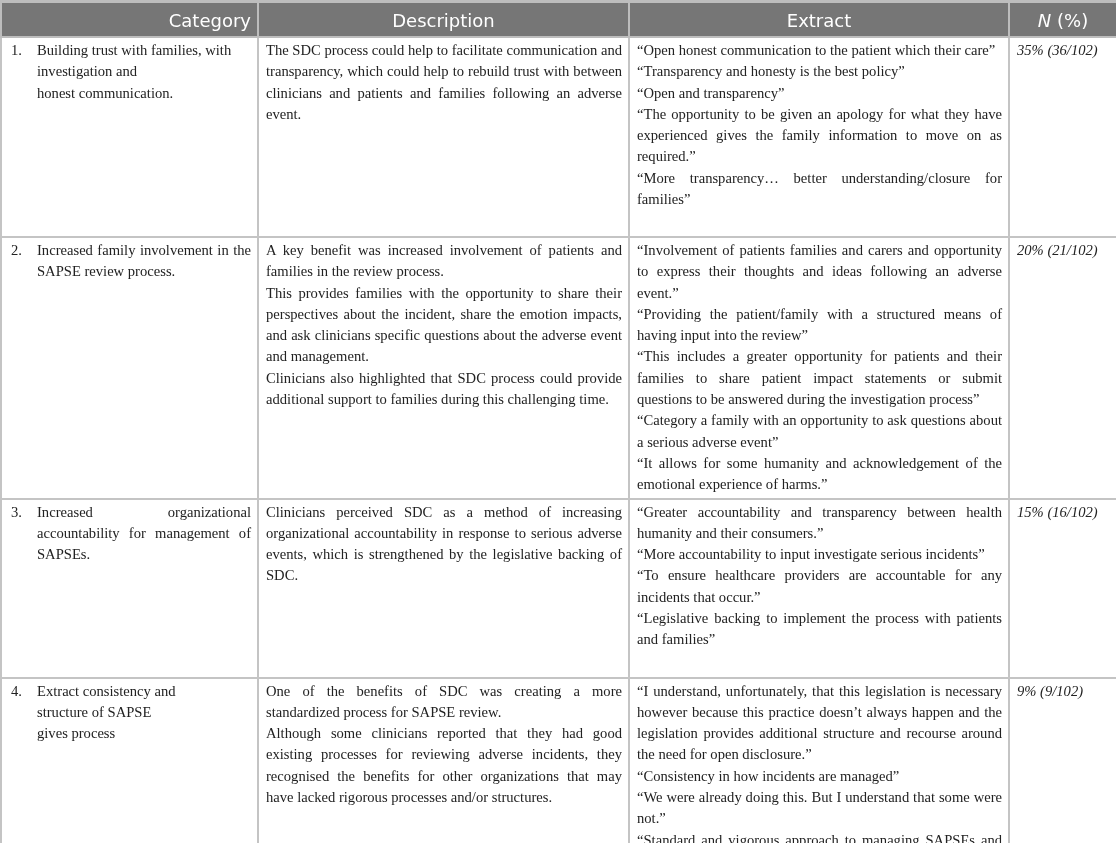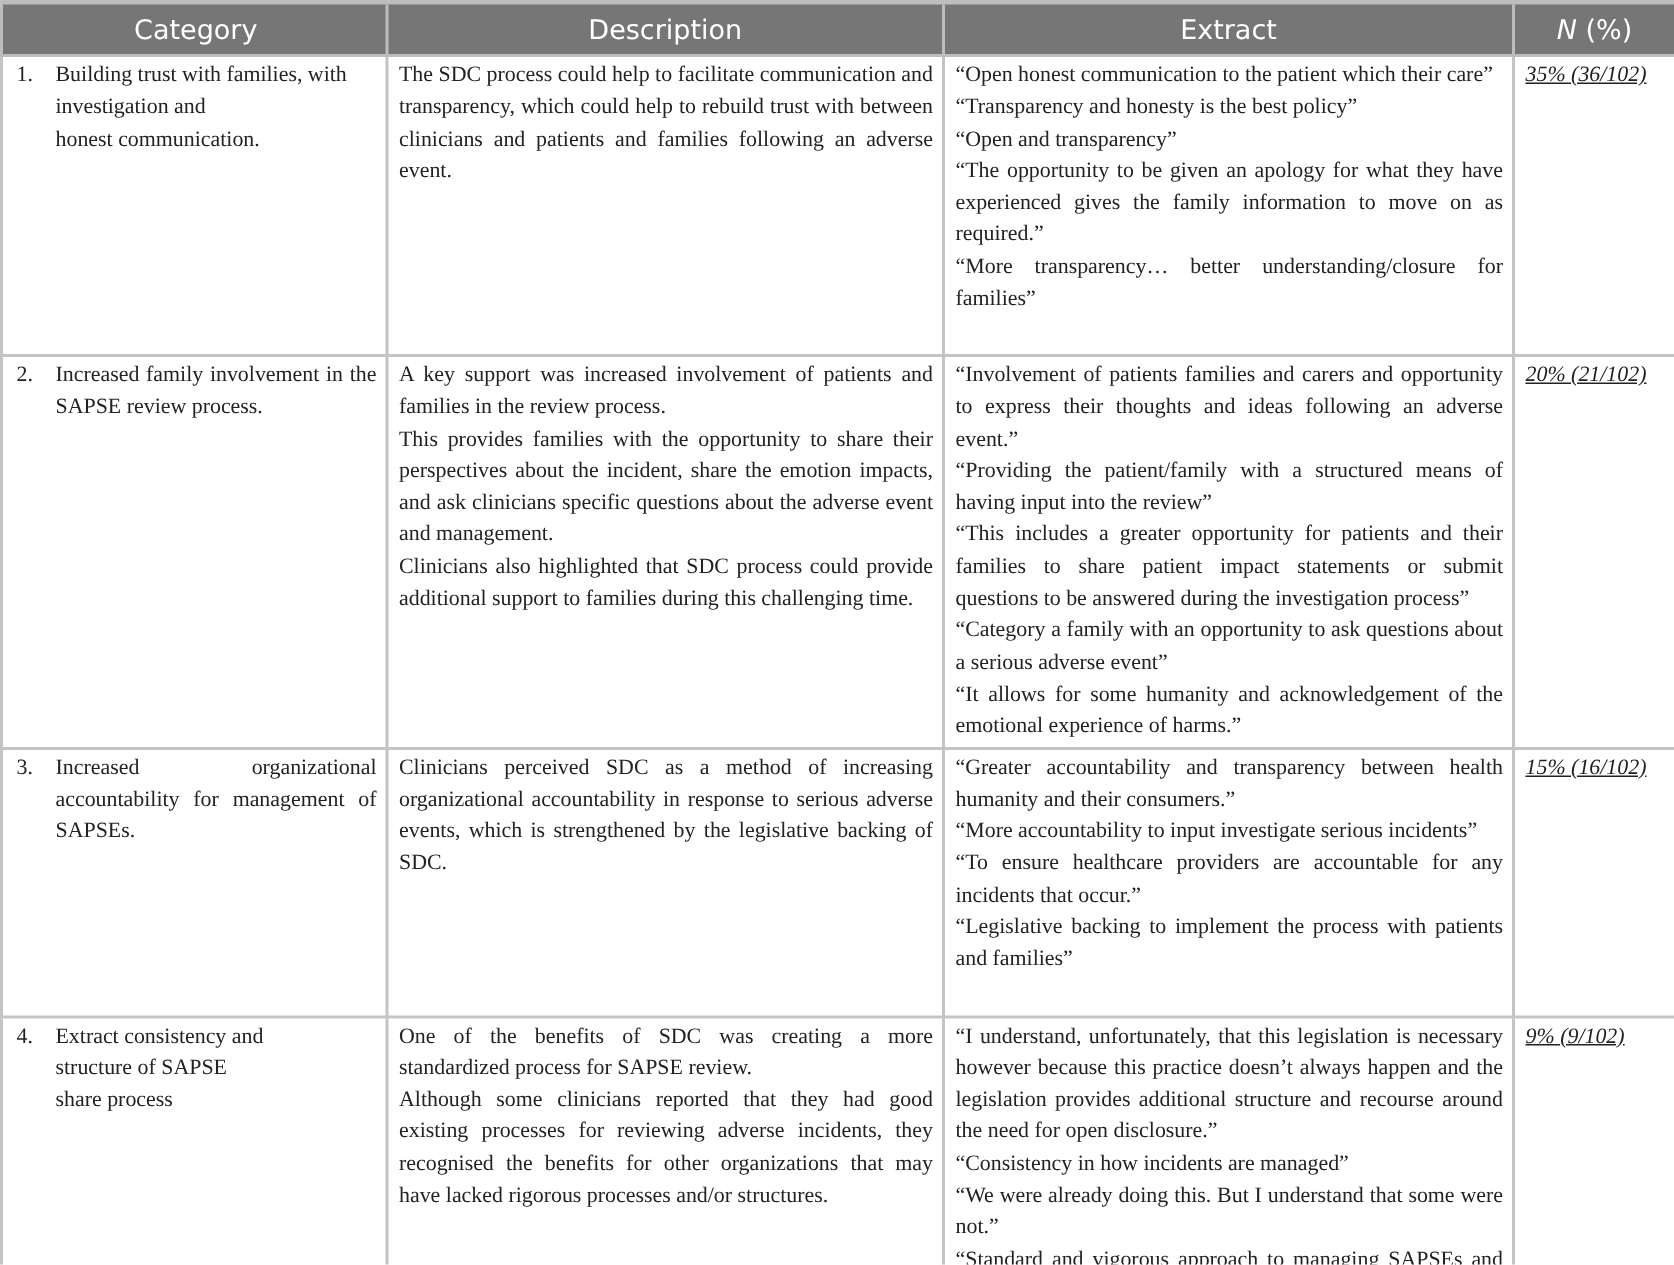--- a/index.html
+++ b/index.html
@@ -32,21 +32,21 @@
       font-family: "DejaVu Sans", "Liberation Sans", sans-serif;
       font-weight: normal;
       font-size: 18px;
       height: 33px;
       padding: 0 6px;
       border: 2px solid #bdbdbd;
       border-top: 3px solid #bdbdbd;
       vertical-align: bottom;
       line-height: 30px;
     }
-    table.benefits th.h-cat { text-align: center; padding-left: 8px; }
+    table.benefits th.h-cat { text-align: right; padding-left: 8px; }
     table.benefits th.h-desc,
     table.benefits th.h-ext,
     table.benefits th.h-n { text-align: center; }
     table.benefits th .ital { font-style: italic; }
 
     table.benefits td {
       border: 2px solid #c4c4c4;
       vertical-align: top;
       padding: 2px 6px 2px 7px;
       text-align: justify;
@@ -69,21 +69,20 @@
       flex: 1;
       text-align: justify;
     }
     .line { display: block; }
     td.n-cell {
       font-style: italic;
       text-align: center;
       white-space: nowrap;
       padding-left: 4px;
       padding-right: 4px;
-      text-decoration: underline;
     }
   </style>
 </head>
 <body>
 
 <table class="benefits">
   <colgroup>
     <col class="c-cat">
       <col class="c-desc">
       <col class="c-ext">
@@ -126,21 +125,21 @@
     <tr class="r2">
       <td>
         <div class="cat-wrap">
           <span class="cat-num">2.</span>
           <span class="cat-text">
             <span class="line">Increased family involvement in the SAPSE review process.</span>
           </span>
         </div>
       </td>
       <td>
-        <span class="line">A key support was increased involvement of patients and families in the review process.</span>
+        <span class="line">A key benefit was increased involvement of patients and families in the review process.</span>
         <span class="line">This provides families with the opportunity to share their perspectives about the incident, share the emotion impacts, and ask clinicians specific questions about the adverse event and management.</span>
         <span class="line">Clinicians also highlighted that SDC process could provide additional support to families during this challenging time.</span>
       </td>
       <td>
         <span class="line">“Involvement of patients families and carers and opportunity to express their thoughts and ideas following an adverse event.”</span>
         <span class="line">“Providing the patient/family with a structured means of having input into the review”</span>
         <span class="line">“This includes a greater opportunity for patients and their families to share patient impact statements or submit questions to be answered during the investigation process”</span>
         <span class="line">“Category a family with an opportunity to ask questions about a serious adverse event”</span>
         <span class="line">“It allows for some humanity and acknowledgement of the emotional experience of harms.”</span>
       </td>
@@ -168,21 +167,21 @@
       <td class="n-cell">15% (16/102)</td>
     </tr>
 
     <tr class="r4">
       <td>
         <div class="cat-wrap">
           <span class="cat-num">4.</span>
           <span class="cat-text">
             <span class="line">Extract consistency and</span>
             <span class="line">structure of SAPSE</span>
-            <span class="line">share process</span>
+            <span class="line">gives process</span>
           </span>
         </div>
       </td>
       <td>
         <span class="line">One of the benefits of SDC was creating a more standardized process for SAPSE review.</span>
         <span class="line">Although some clinicians reported that they had good existing processes for reviewing adverse incidents, they recognised the benefits for other organizations that may have lacked rigorous processes and/or structures.</span>
       </td>
       <td>
         <span class="line">“I understand, unfortunately, that this legislation is necessary however because this practice doesn’t always happen and the legislation provides additional structure and recourse around the need for open disclosure.”</span>
         <span class="line">“Consistency in how incidents are managed”</span>

